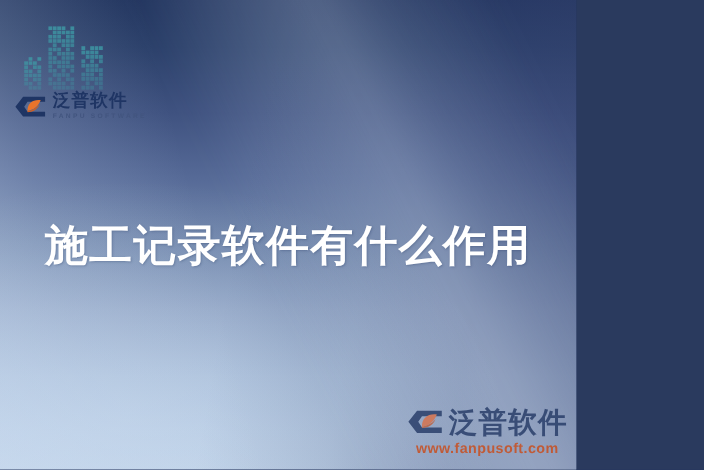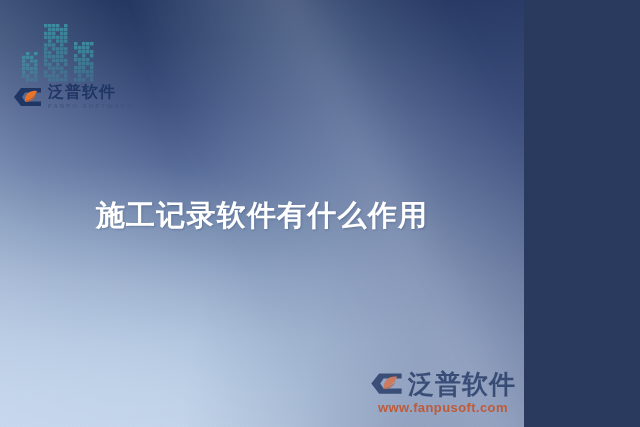--- a/index.html
+++ b/index.html
@@ -118,21 +118,21 @@
     white-space: nowrap;
   }
 
   
   #headline {
     position: absolute;
     left: 0;
     right: 0;
     top: 196px;
     text-align: center;
-    font-size: 29px;
+    font-size: 39px;
     font-weight: bold;
     color: #ffffff;
     letter-spacing: 1.2px;
     white-space: nowrap;
     text-shadow: 1px 1px 2px rgba(40,60,100,0.30);
   }
 
   
   #watermark {
     position: absolute;

